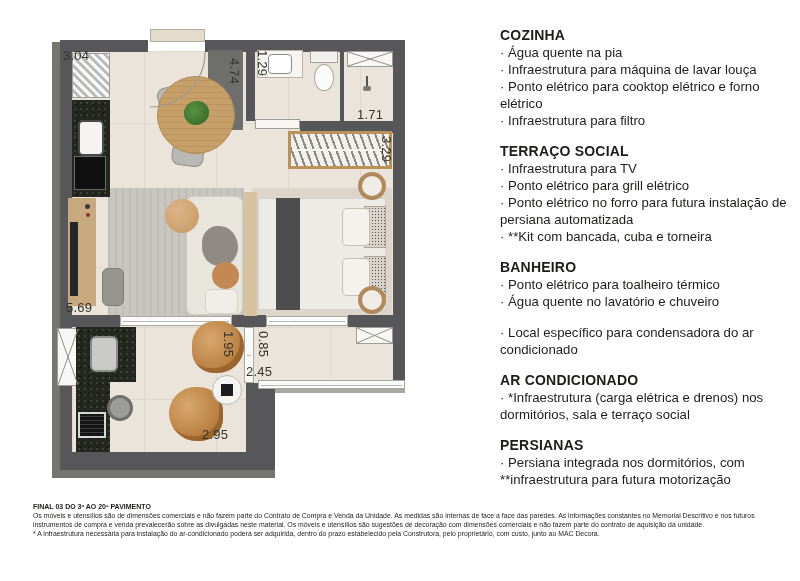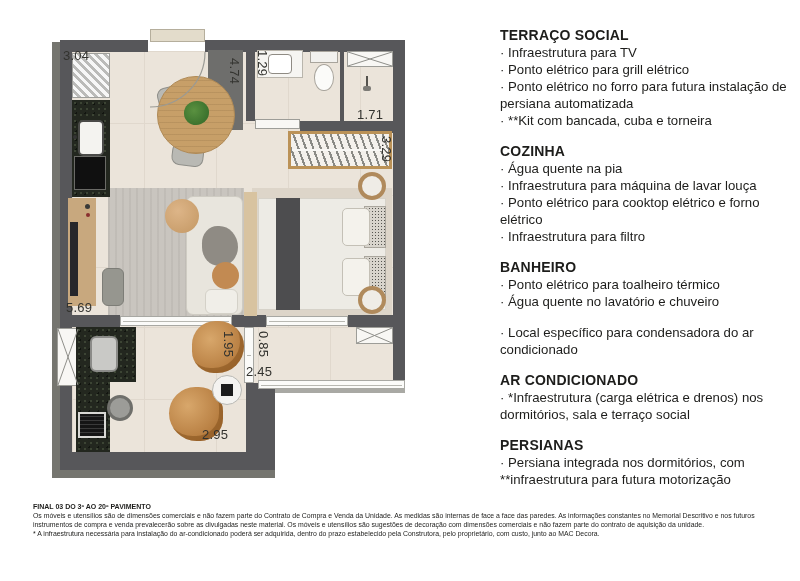--- a/index.html
+++ b/index.html
@@ -160,34 +160,34 @@
     <span class="dim v" style="left:380px;top:136px;">3.29</span>
     <span class="dim" style="left:66px;top:301px;">5.69</span>
     <span class="dim v" style="left:222px;top:331px;">1.95</span>
     <span class="dim v" style="left:257px;top:331px;">0.85</span>
     <span class="dim" style="left:246px;top:365px;">2.45</span>
     <span class="dim" style="left:202px;top:428px;">2.95</span>
   </div>
 
   <div class="panel">
     <div class="sec">
+      <h3>COZINHA</h3>
+      <p>· Água quente na pia</p>
+      <p>· Infraestrutura para máquina de lavar louça</p>
+      <p>· Ponto elétrico para cooktop elétrico e forno elétrico</p>
+      <p>· Infraestrutura para filtro</p>
+    </div>
+    <div class="sec">
       <h3>TERRAÇO SOCIAL</h3>
       <p>· Infraestrutura para TV</p>
       <p>· Ponto elétrico para grill elétrico</p>
       <p>· Ponto elétrico no forro para futura instalação de persiana automatizada</p>
       <p>· **Kit com bancada, cuba e torneira</p>
     </div>
     <div class="sec">
-      <h3>COZINHA</h3>
-      <p>· Água quente na pia</p>
-      <p>· Infraestrutura para máquina de lavar louça</p>
-      <p>· Ponto elétrico para cooktop elétrico e forno elétrico</p>
-      <p>· Infraestrutura para filtro</p>
-    </div>
-    <div class="sec">
       <h3>BANHEIRO</h3>
       <p>· Ponto elétrico para toalheiro térmico</p>
       <p>· Água quente no lavatório e chuveiro</p>
     </div>
     <div class="sec">
       <p>· Local específico para condensadora do ar condicionado</p>
     </div>
     <div class="sec">
       <h3>AR CONDICIONADO</h3>
       <p>· *Infraestrutura (carga elétrica e drenos) nos dormitórios, sala e terraço social</p>

